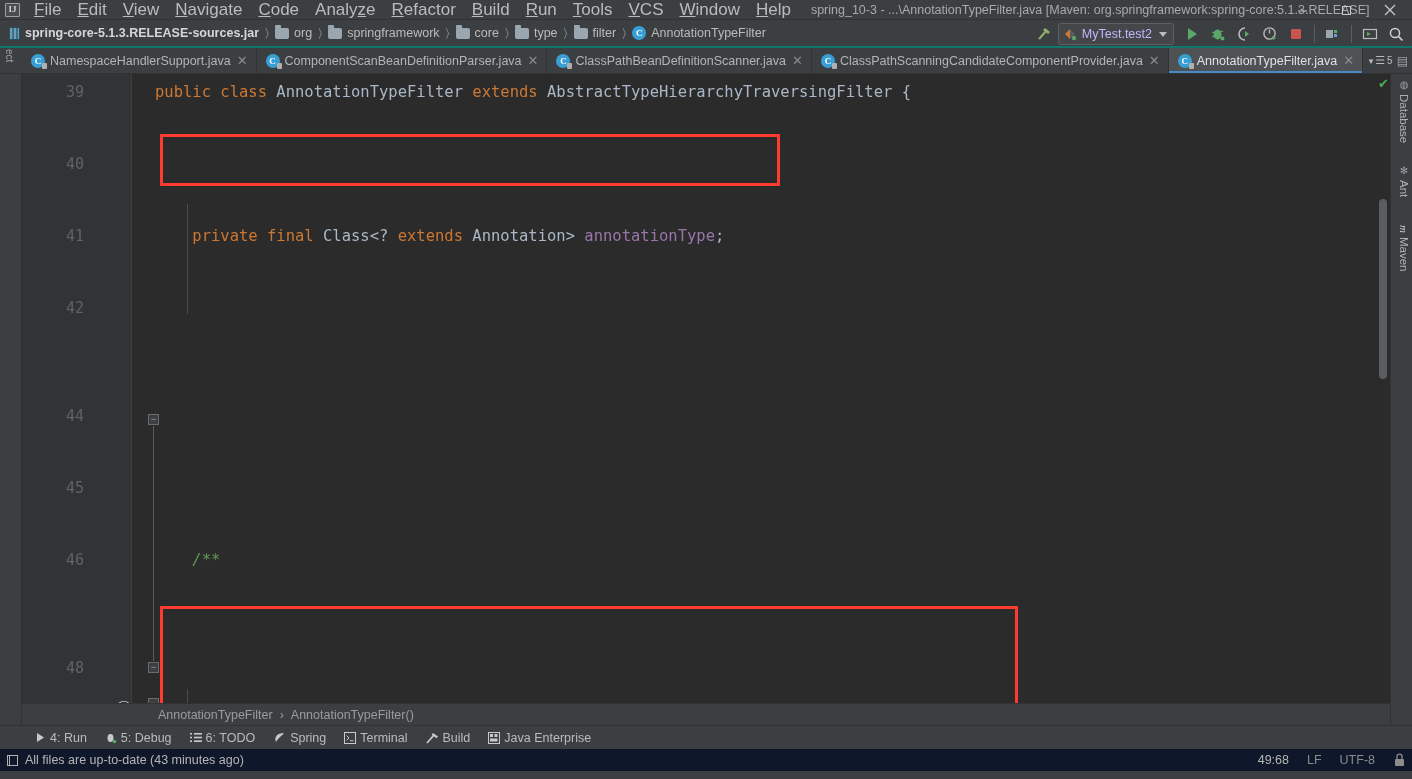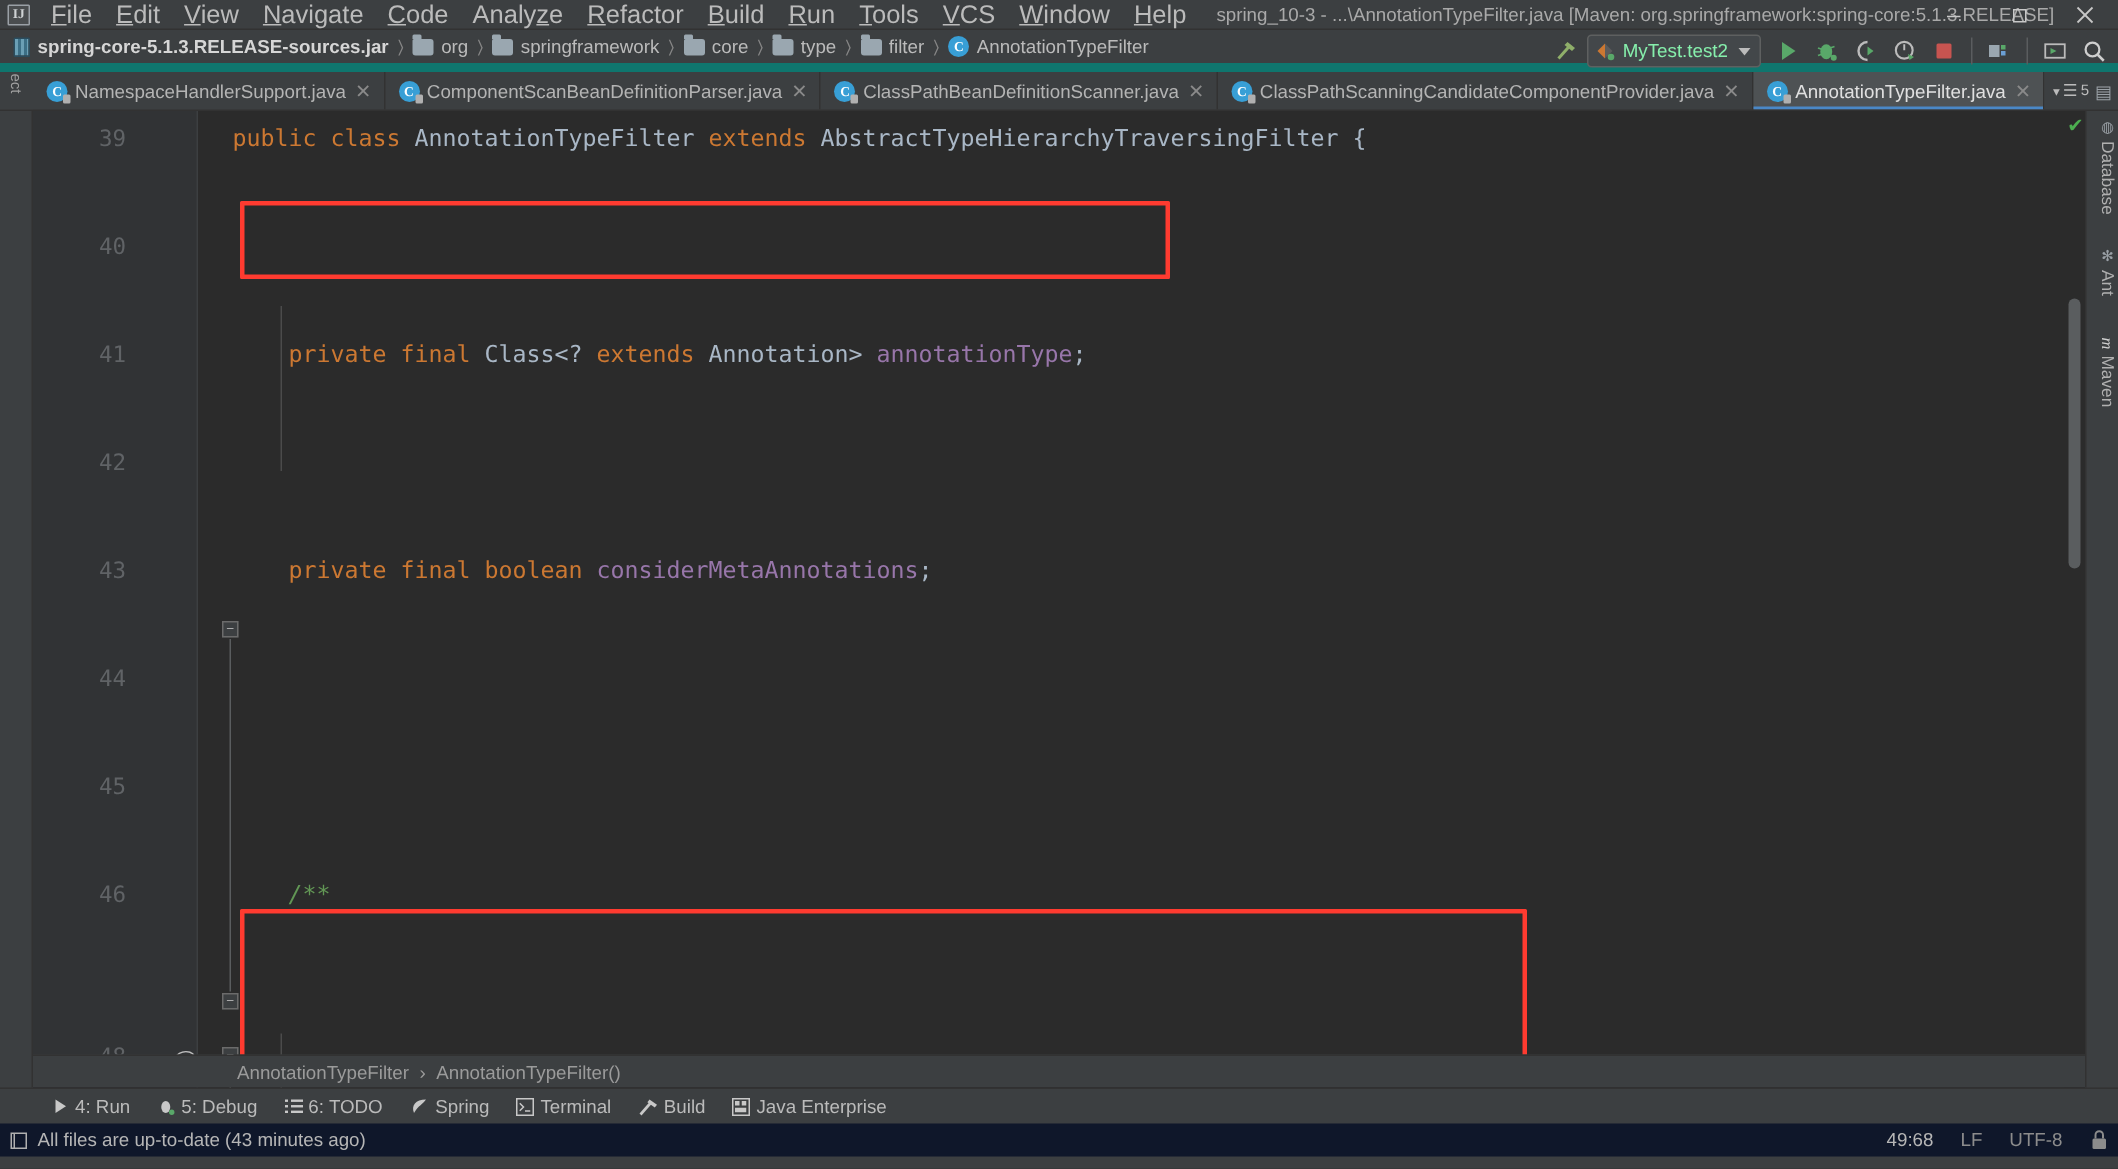--- a/index.html
+++ b/index.html
@@ -36,21 +36,21 @@
   .wincontrols {
     position:absolute; right:0; top:0; height:20px; display:flex;
   }
   .wc { width:44px; height:20px; display:flex; align-items:center;
         justify-content:center; color:#c8c8c8; font-size:13px; }
   .wc svg { display:block; }
 
   
   .navbar {
     height:28px; background:#3c3f41; display:flex; align-items:center;
-    padding-left:6px; position:relative; border-bottom:6px solid #0f766e;
+    padding-left:6px; position:relative; border-bottom:2px solid #0f766e;
   }
   .crumbs { display:flex; align-items:center; }
   .crumb { display:flex; align-items:center; padding:1px 3px; font-size:12.5px;
            color:#bbbbbb; white-space:nowrap; }
   .crumb.bold { font-weight:bold; color:#d6d6d6; }
   .sep { color:#868686; font-size:12px; margin:0 3px; }
   .ic-jar { width:11px; height:13px; margin-right:5px;
      background:repeating-linear-gradient(90deg,#6b9fb5 0 2px,#3c6f86 2px 4px);
      border:1px solid #2b4d5e; border-radius:1px; }
   .ic-folder { width:14px; height:11px; margin-right:5px; position:relative;
@@ -66,21 +66,21 @@
     position:absolute; right:4px; top:0; height:28px;
     display:flex; align-items:center; gap:2px;
   }
   .tb-btn { width:24px; height:24px; display:flex; align-items:center;
             justify-content:center; border-radius:3px; }
   .runconfig {
     display:flex; align-items:center; height:22px; padding:0 6px 0 4px;
     border:1px solid #5e6060; border-radius:3px; background:#43474a;
     gap:5px; margin-right:4px;
   }
-  .rc-label { font-size:12.5px; color:#86efac; white-space:nowrap; }
+  .rc-label { font-size:12.5px; color:#c4b5fd; white-space:nowrap; }
   .rc-arrow { width:0;height:0;border-left:4px solid transparent;
     border-right:4px solid transparent;border-top:5px solid #bbb; margin-left:2px;}
   .tb-sep { width:1px; height:18px; background:#5a5d5f; margin:0 4px; }
 
   
   .tabbar {
     height:26px; background:#3c3f41; display:flex; align-items:stretch;
     position:relative; border-bottom:1px solid #323232; overflow:hidden;
   }
   .tab {
@@ -442,24 +442,20 @@
           <span class="codetext"></span>
         </div>
         <div class="row" style="top:72px;">
           <span class="ln">41</span>
           <span class="codetext">    <span class="kw">private</span> <span class="kw">final</span> <span class="cls">Class</span>&lt;? <span class="kw">extends</span> <span class="cls">Annotation</span>&gt; <span class="fld">annotationType</span>;</span>
         </div>
         <div class="row" style="top:108px;">
           <span class="ln">42</span>
           <span class="codetext"></span>
         </div>
-        <div class="row" style="top:144px;">
-          <span class="ln">43</span>
-          <span class="codetext">    <span class="kw">private</span> <span class="kw">final</span> <span class="kw">boolean</span> <span class="fld">considerMetaAnnotations</span>;</span>
-        </div>
         <div class="row" style="top:180px;">
           <span class="ln">44</span>
           <span class="codetext"></span>
         </div>
         <div class="row" style="top:216px;">
           <span class="ln">45</span>
           <span class="codetext"></span>
         </div>
         <div class="row" style="top:252px;">
           <span class="ln">46</span>

